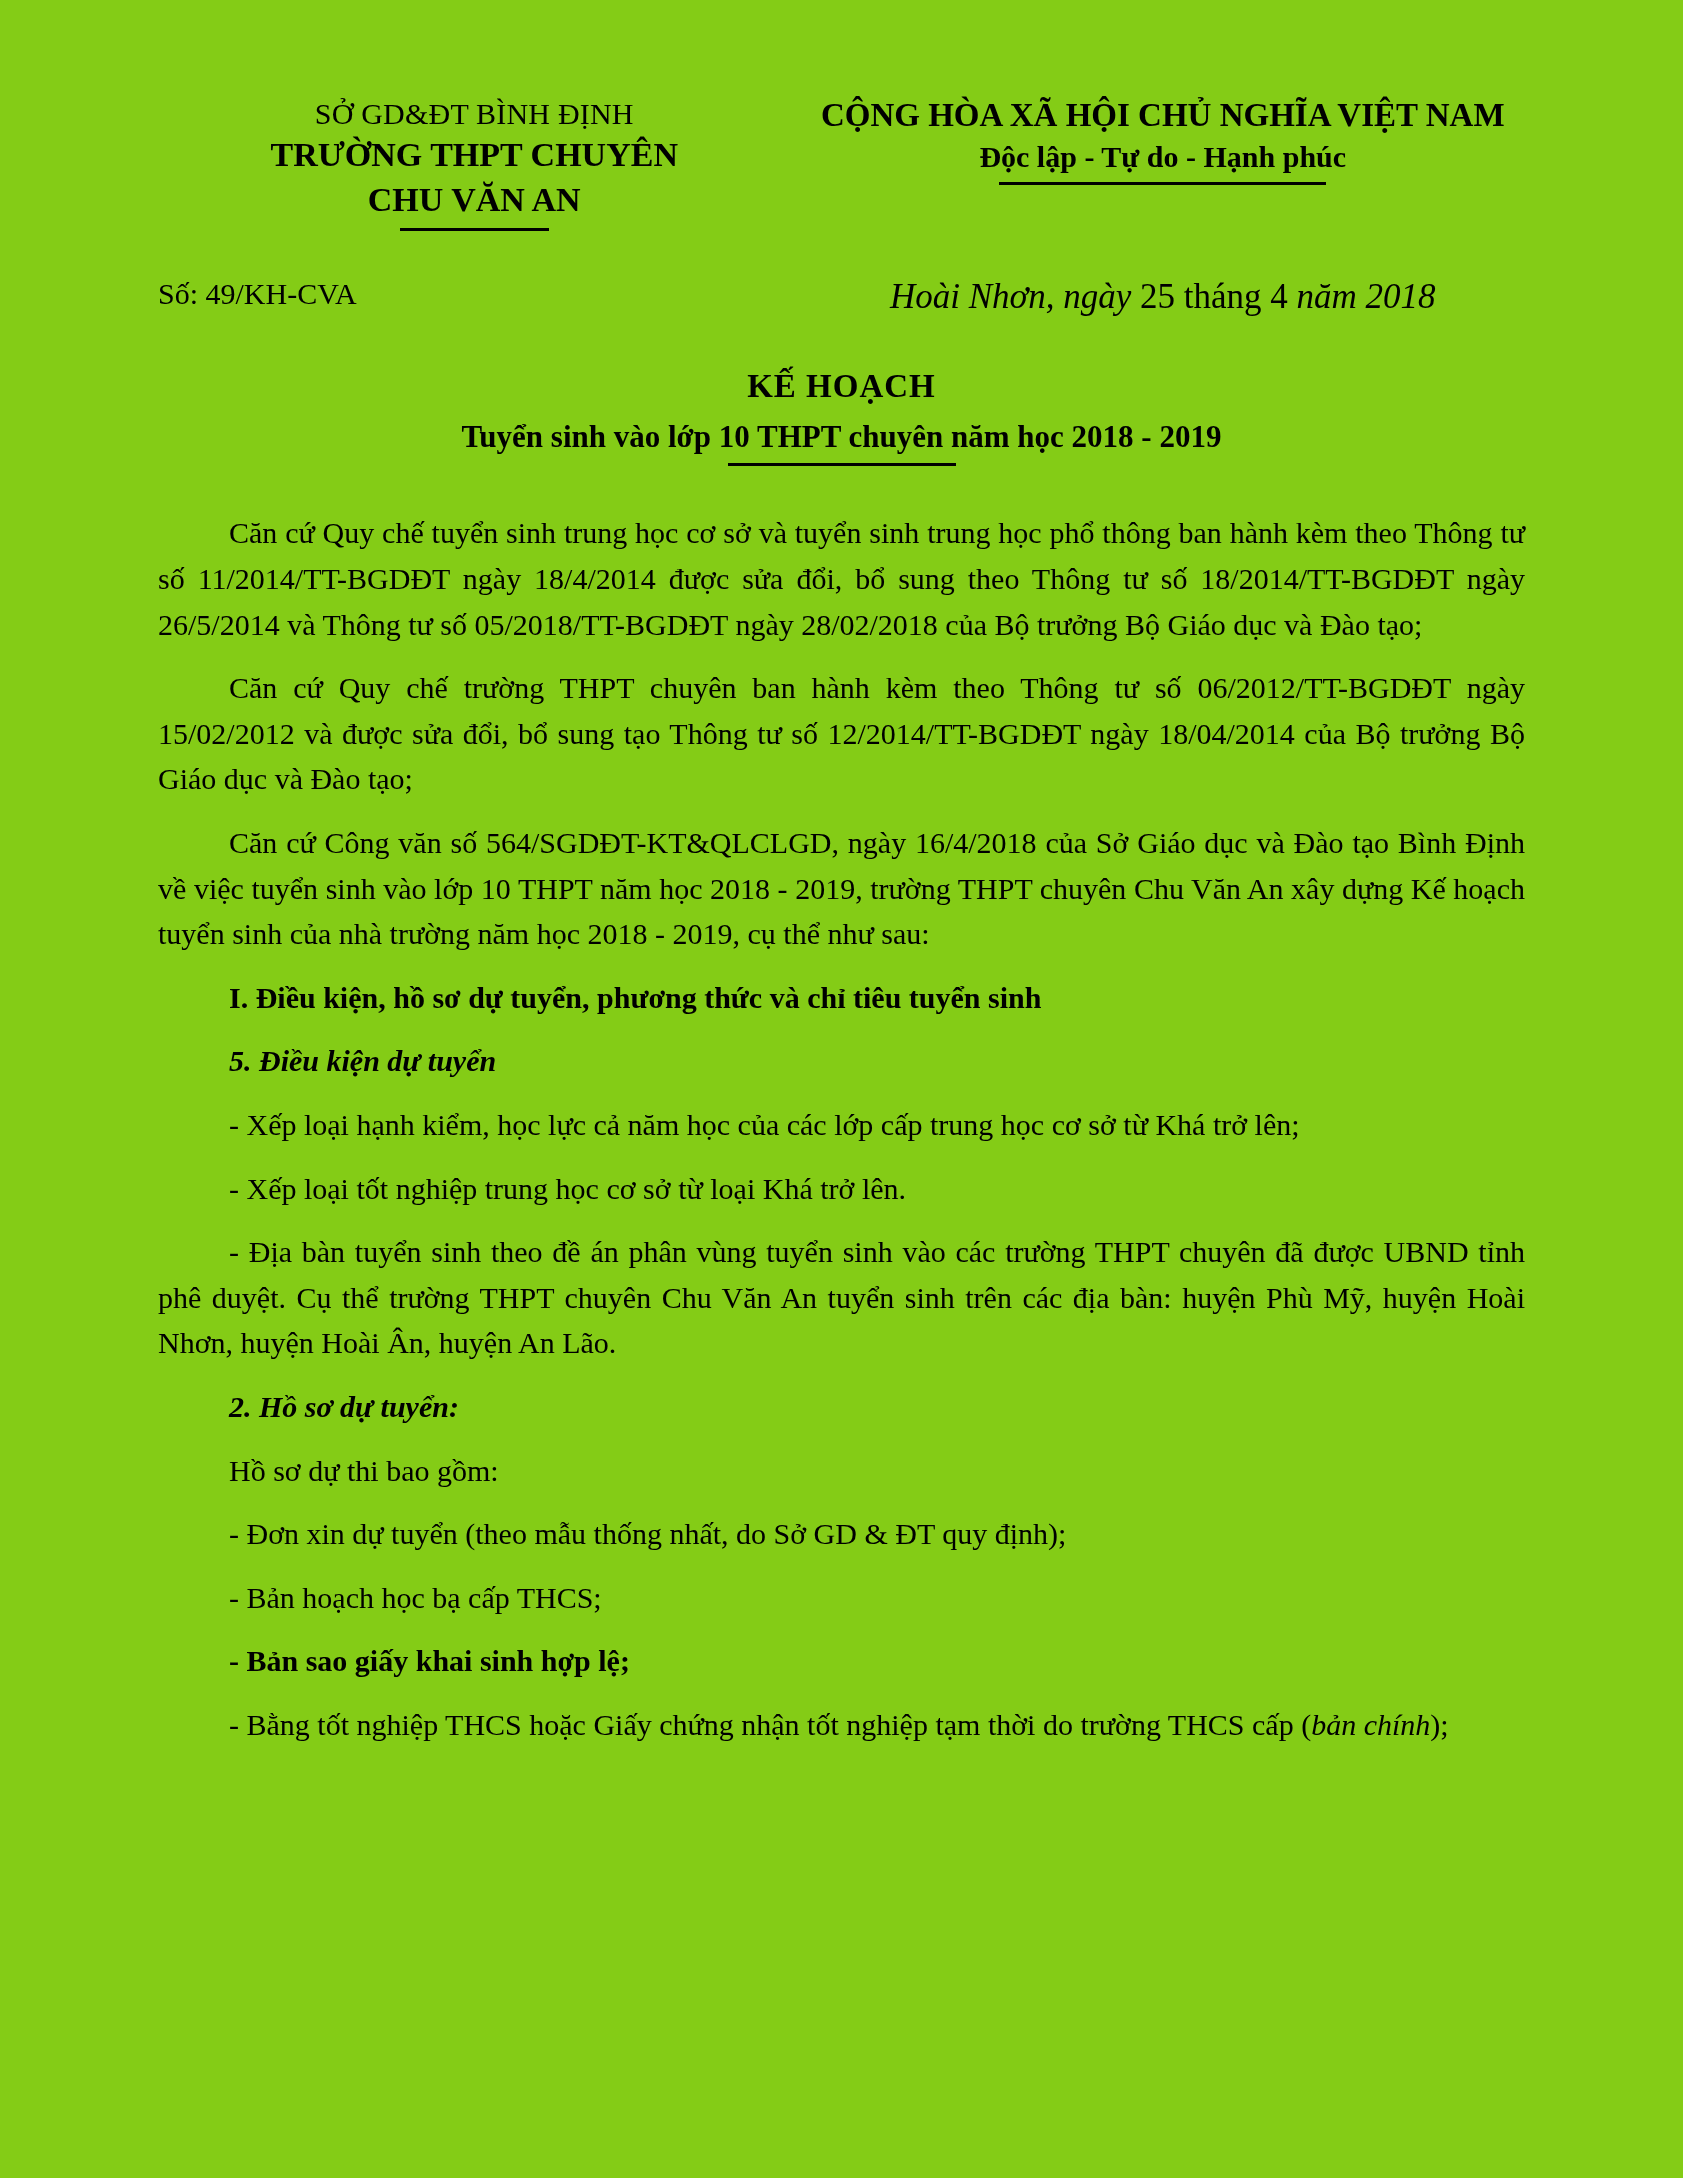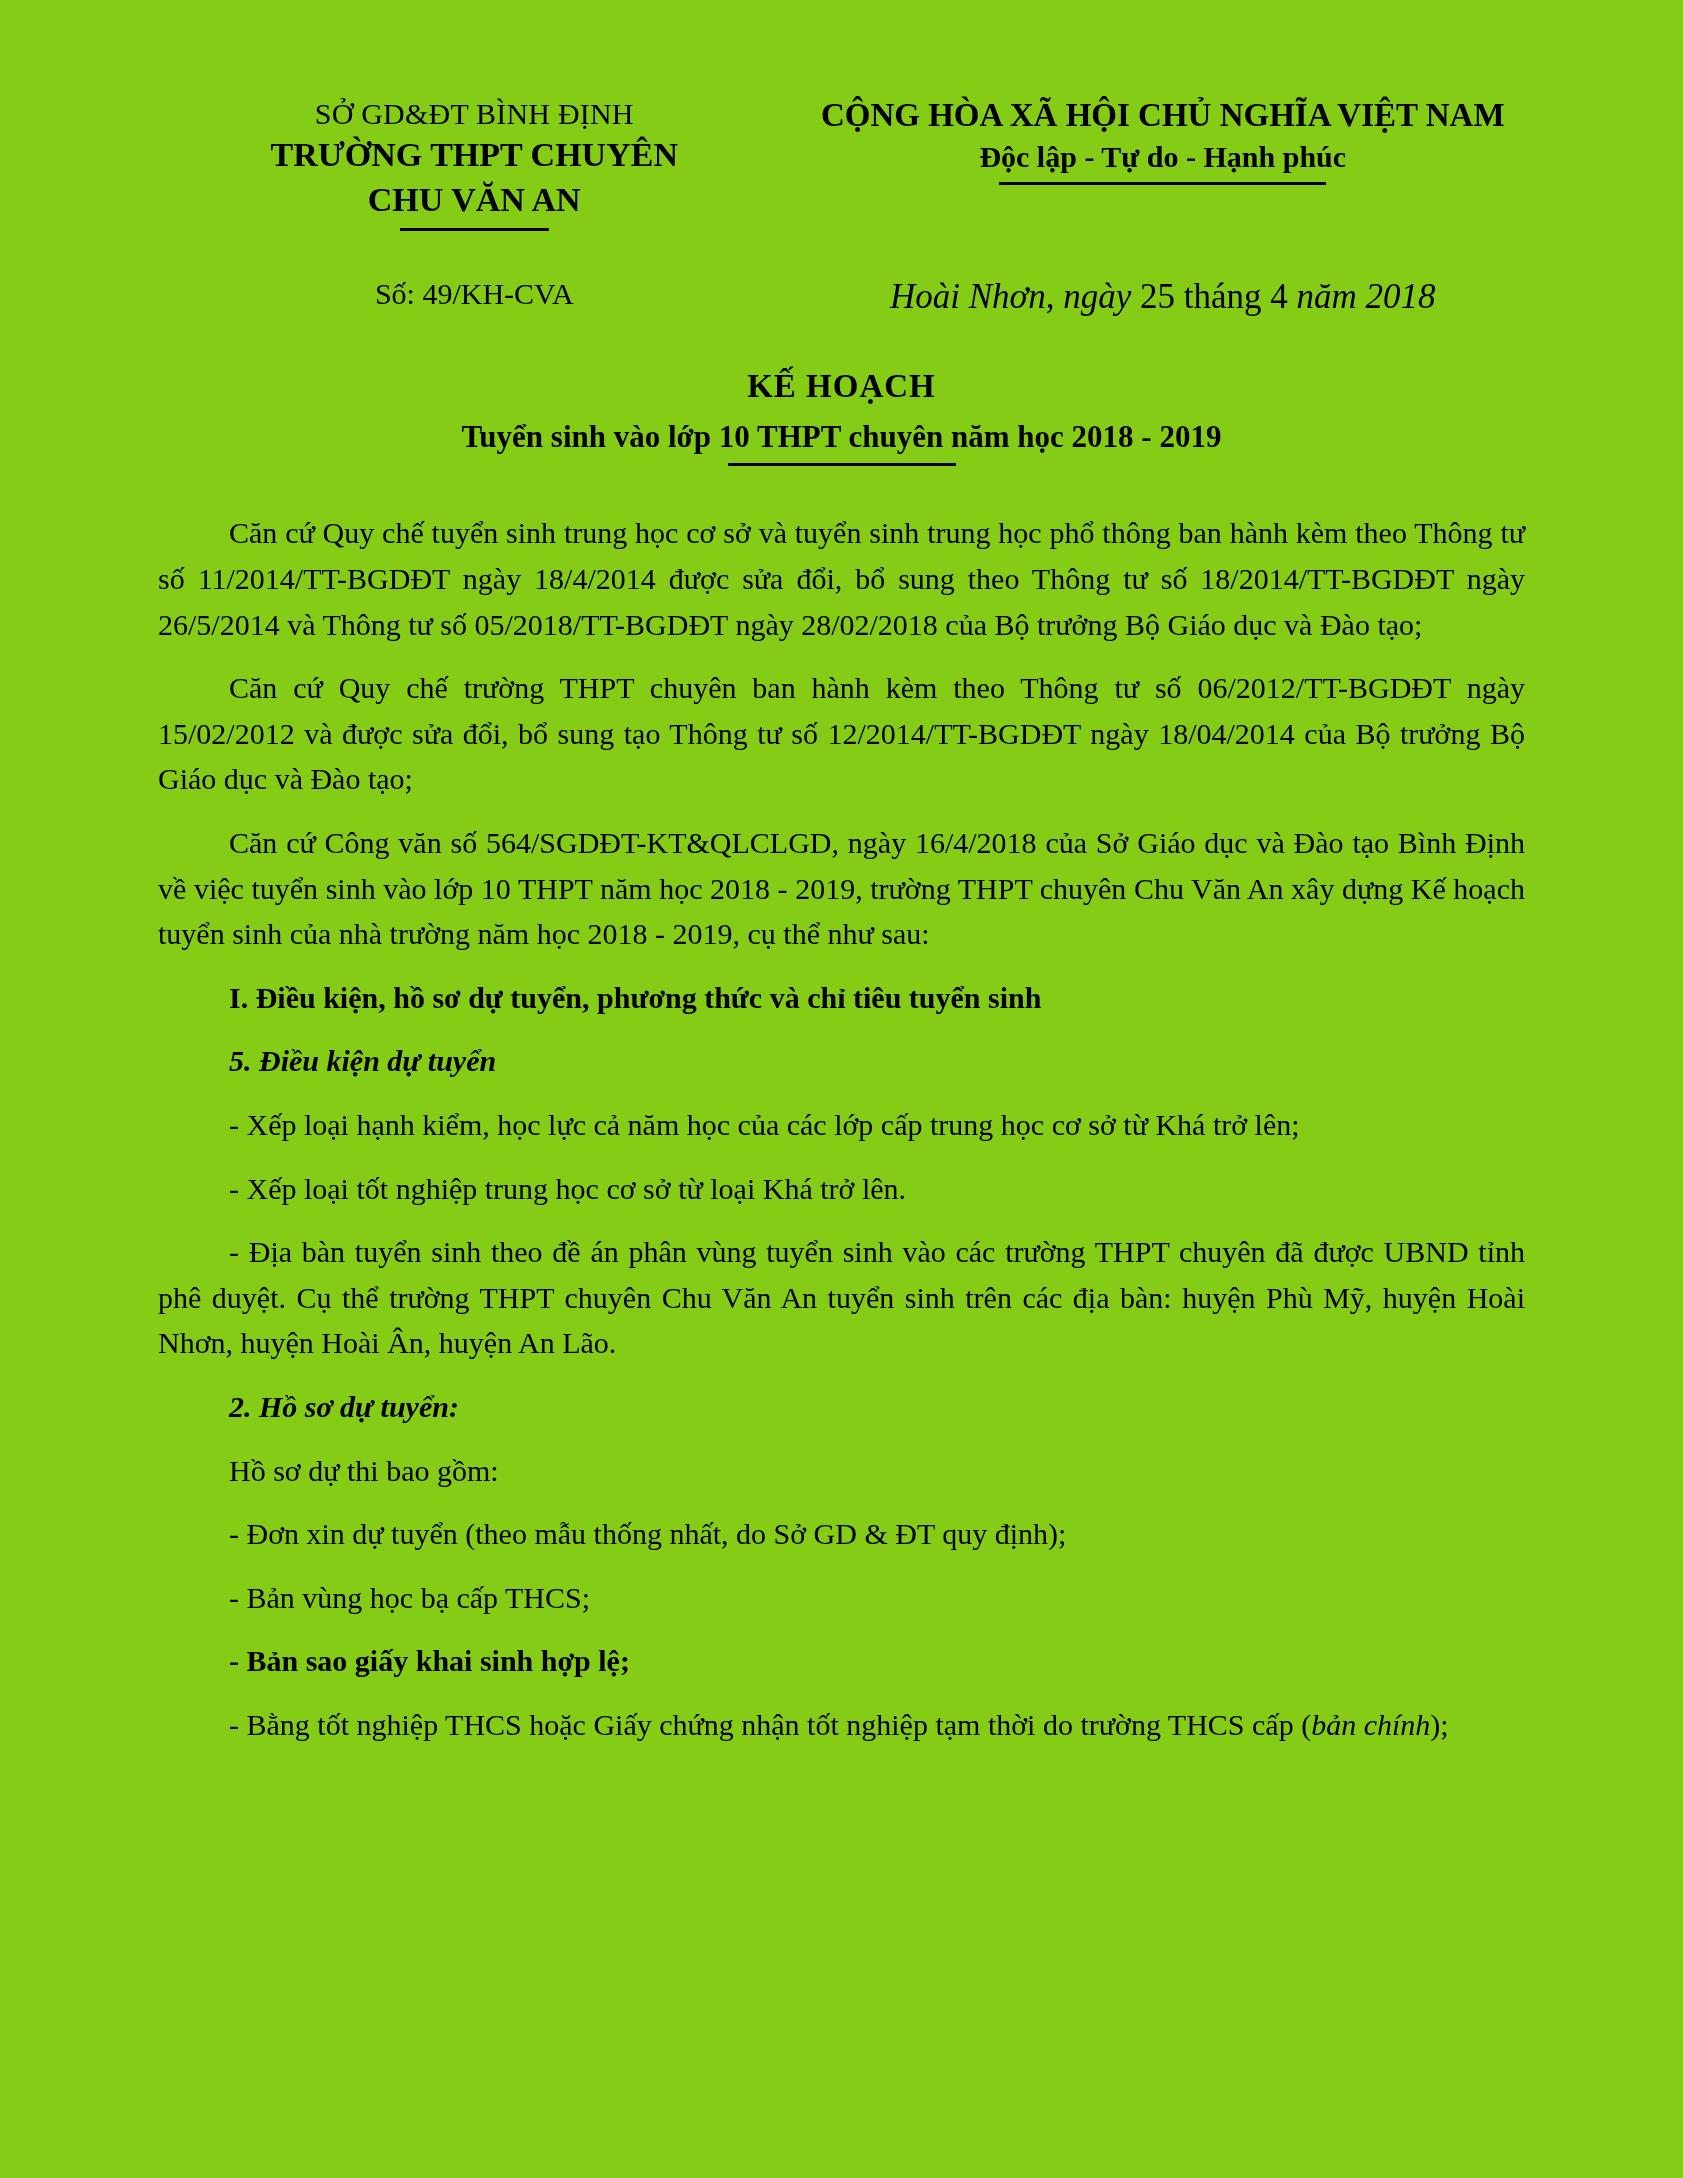--- a/index.html
+++ b/index.html
@@ -74,21 +74,21 @@
   .rule-title { width: 228px; margin-top: 6px; }
 
   
   .meta-row {
     display: flex;
     width: 100%;
     margin-top: 46px;
   }
   .meta-left {
     width: 47%;
-    text-align: center;
+    text-align: left;
     font-size: 30px;
     box-sizing: border-box;
     padding-right: 10px;
   }
   .meta-right {
     width: 53%;
     text-align: center;
     font-size: 35px;
     font-style: italic;
     box-sizing: border-box;
@@ -193,19 +193,19 @@
     <p class="heading2">5. Điều kiện dự tuyển</p>
 
     <p class="item">- Xếp loại hạnh kiểm, học lực cả năm học của các lớp cấp trung học cơ sở từ Khá trở lên;</p>
     <p class="item">- Xếp loại tốt nghiệp trung học cơ sở từ loại Khá trở lên.</p>
     <p class="item">- Địa bàn tuyển sinh theo đề án phân vùng tuyển sinh vào các trường THPT chuyên đã được UBND tỉnh phê duyệt. Cụ thể trường THPT chuyên Chu Văn An tuyển sinh trên các địa bàn: huyện Phù Mỹ, huyện Hoài Nhơn, huyện Hoài Ân, huyện An Lão.</p>
 
     <p class="heading2">2. Hồ sơ dự tuyển:</p>
     <p class="plain">Hồ sơ dự thi bao gồm:</p>
 
     <p class="item">- Đơn xin dự tuyển (theo mẫu thống nhất, do Sở GD &amp; ĐT quy định);</p>
-    <p class="item">- Bản vùng học bạ cấp THCS;</p>
+    <p class="item">- Bản hoạch học bạ cấp THCS;</p>
     <p class="item item-bold">- Bản sao giấy khai sinh hợp lệ;</p>
     <p class="item"><span>- Bằng tốt nghiệp THCS hoặc Giấy chứng nhận tốt nghiệp tạm thời do trường THCS cấp (</span><span class="ital">bản chính</span><span>);</span></p>
   </div>
 
 </div>
 
 
 </body></html>

